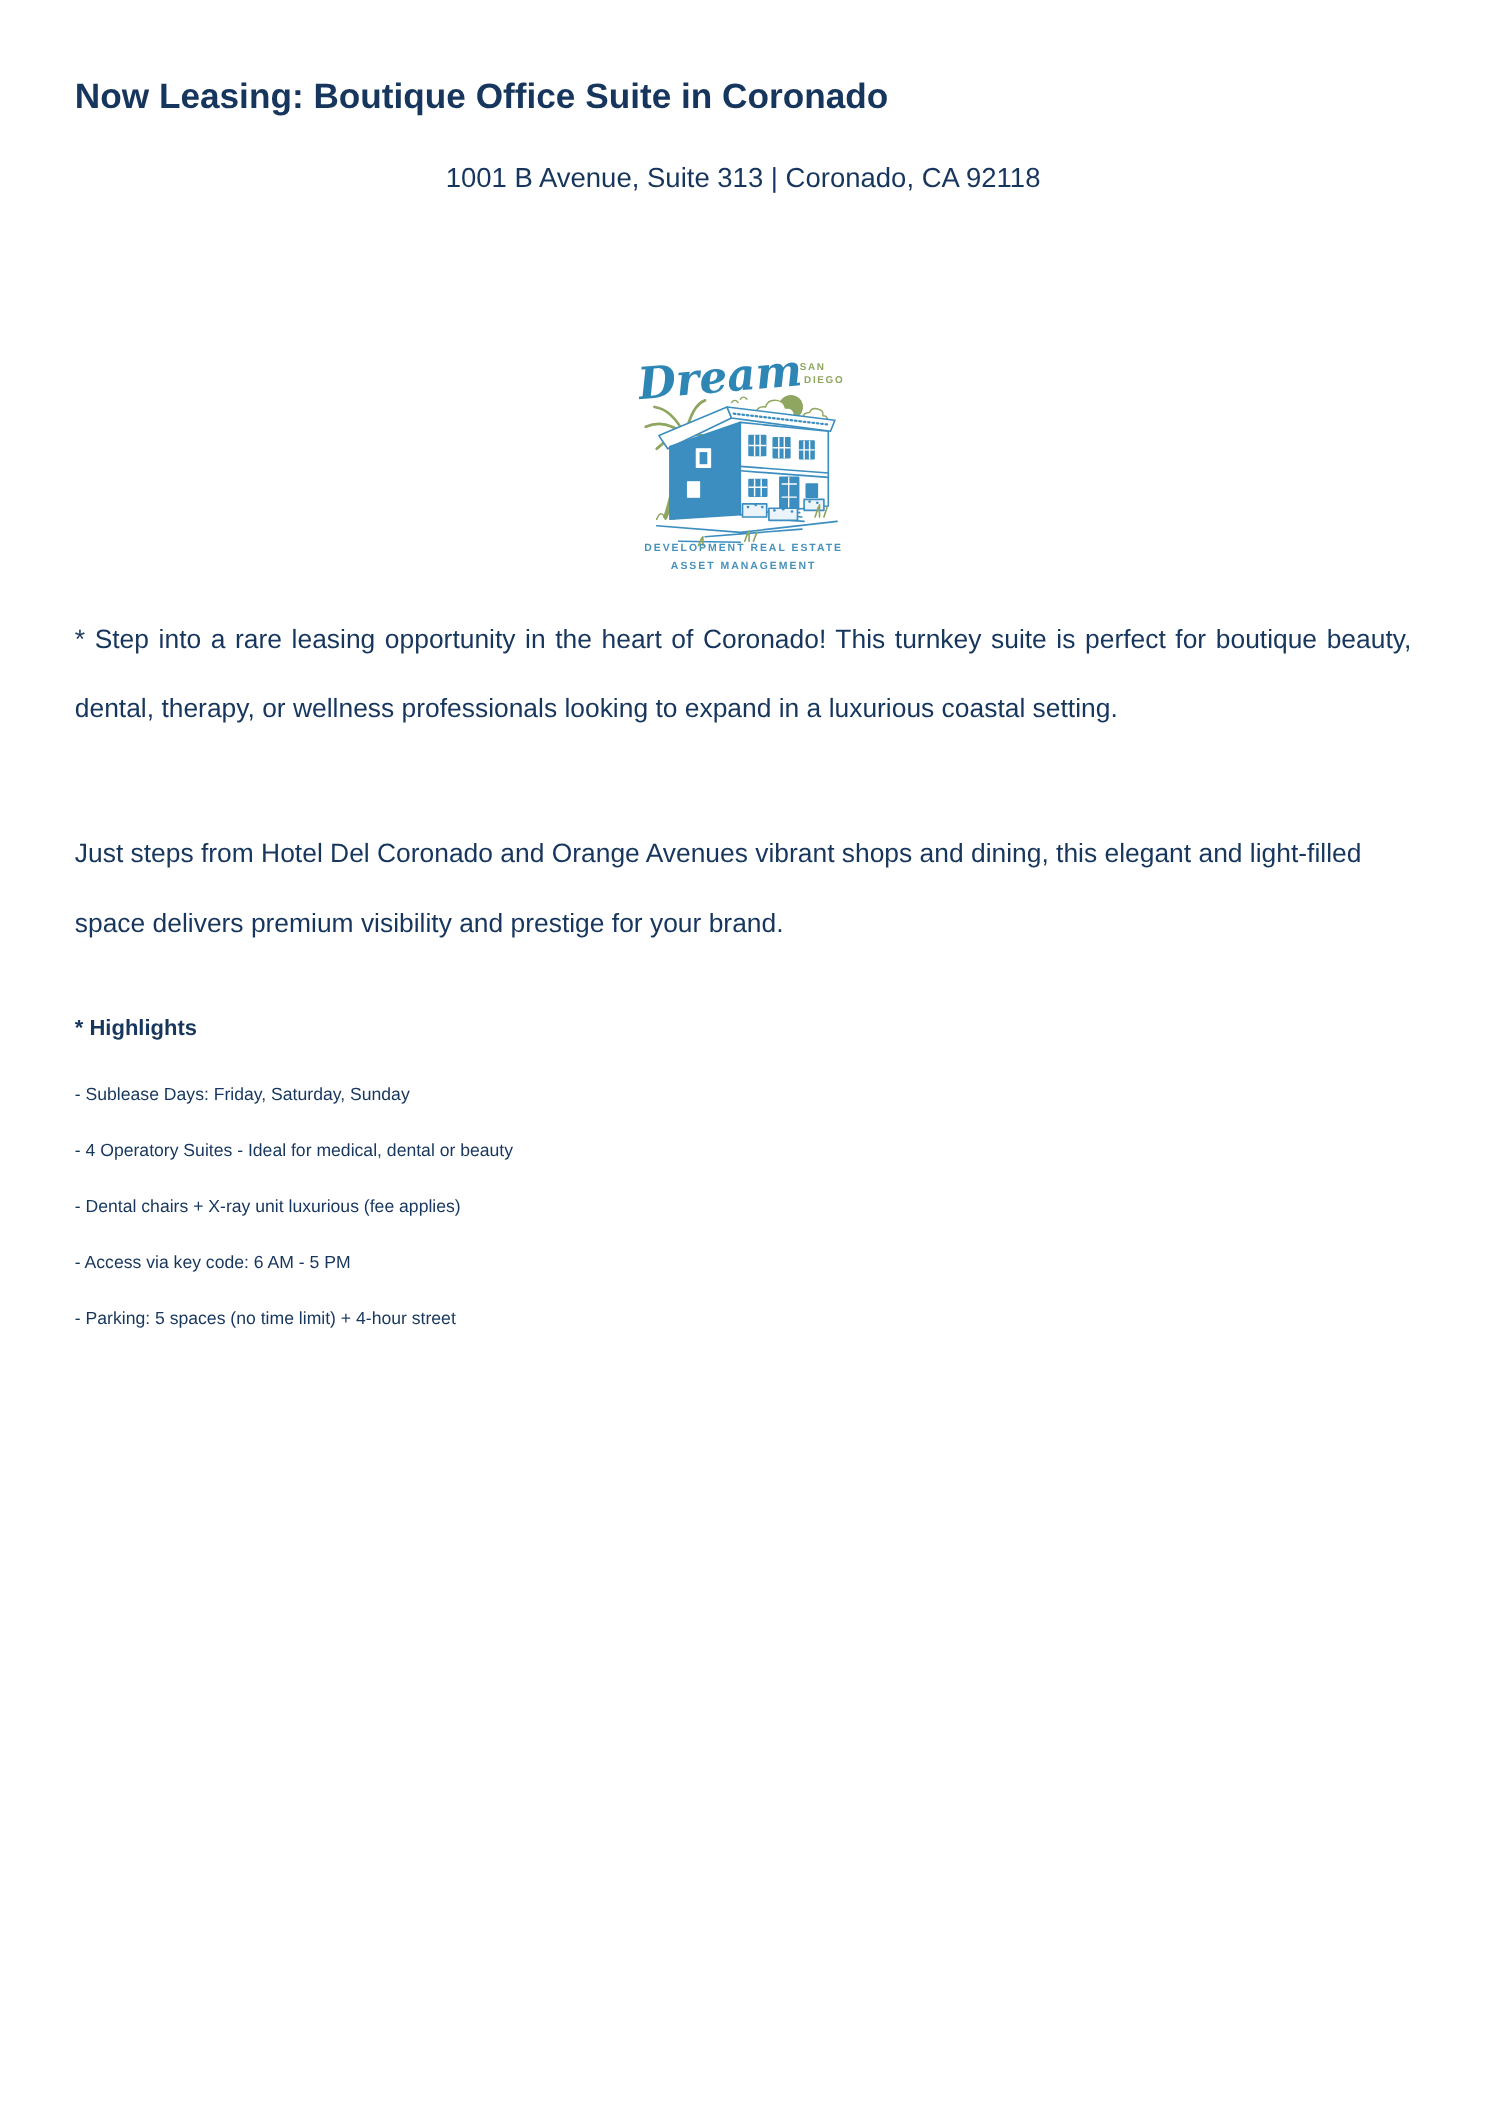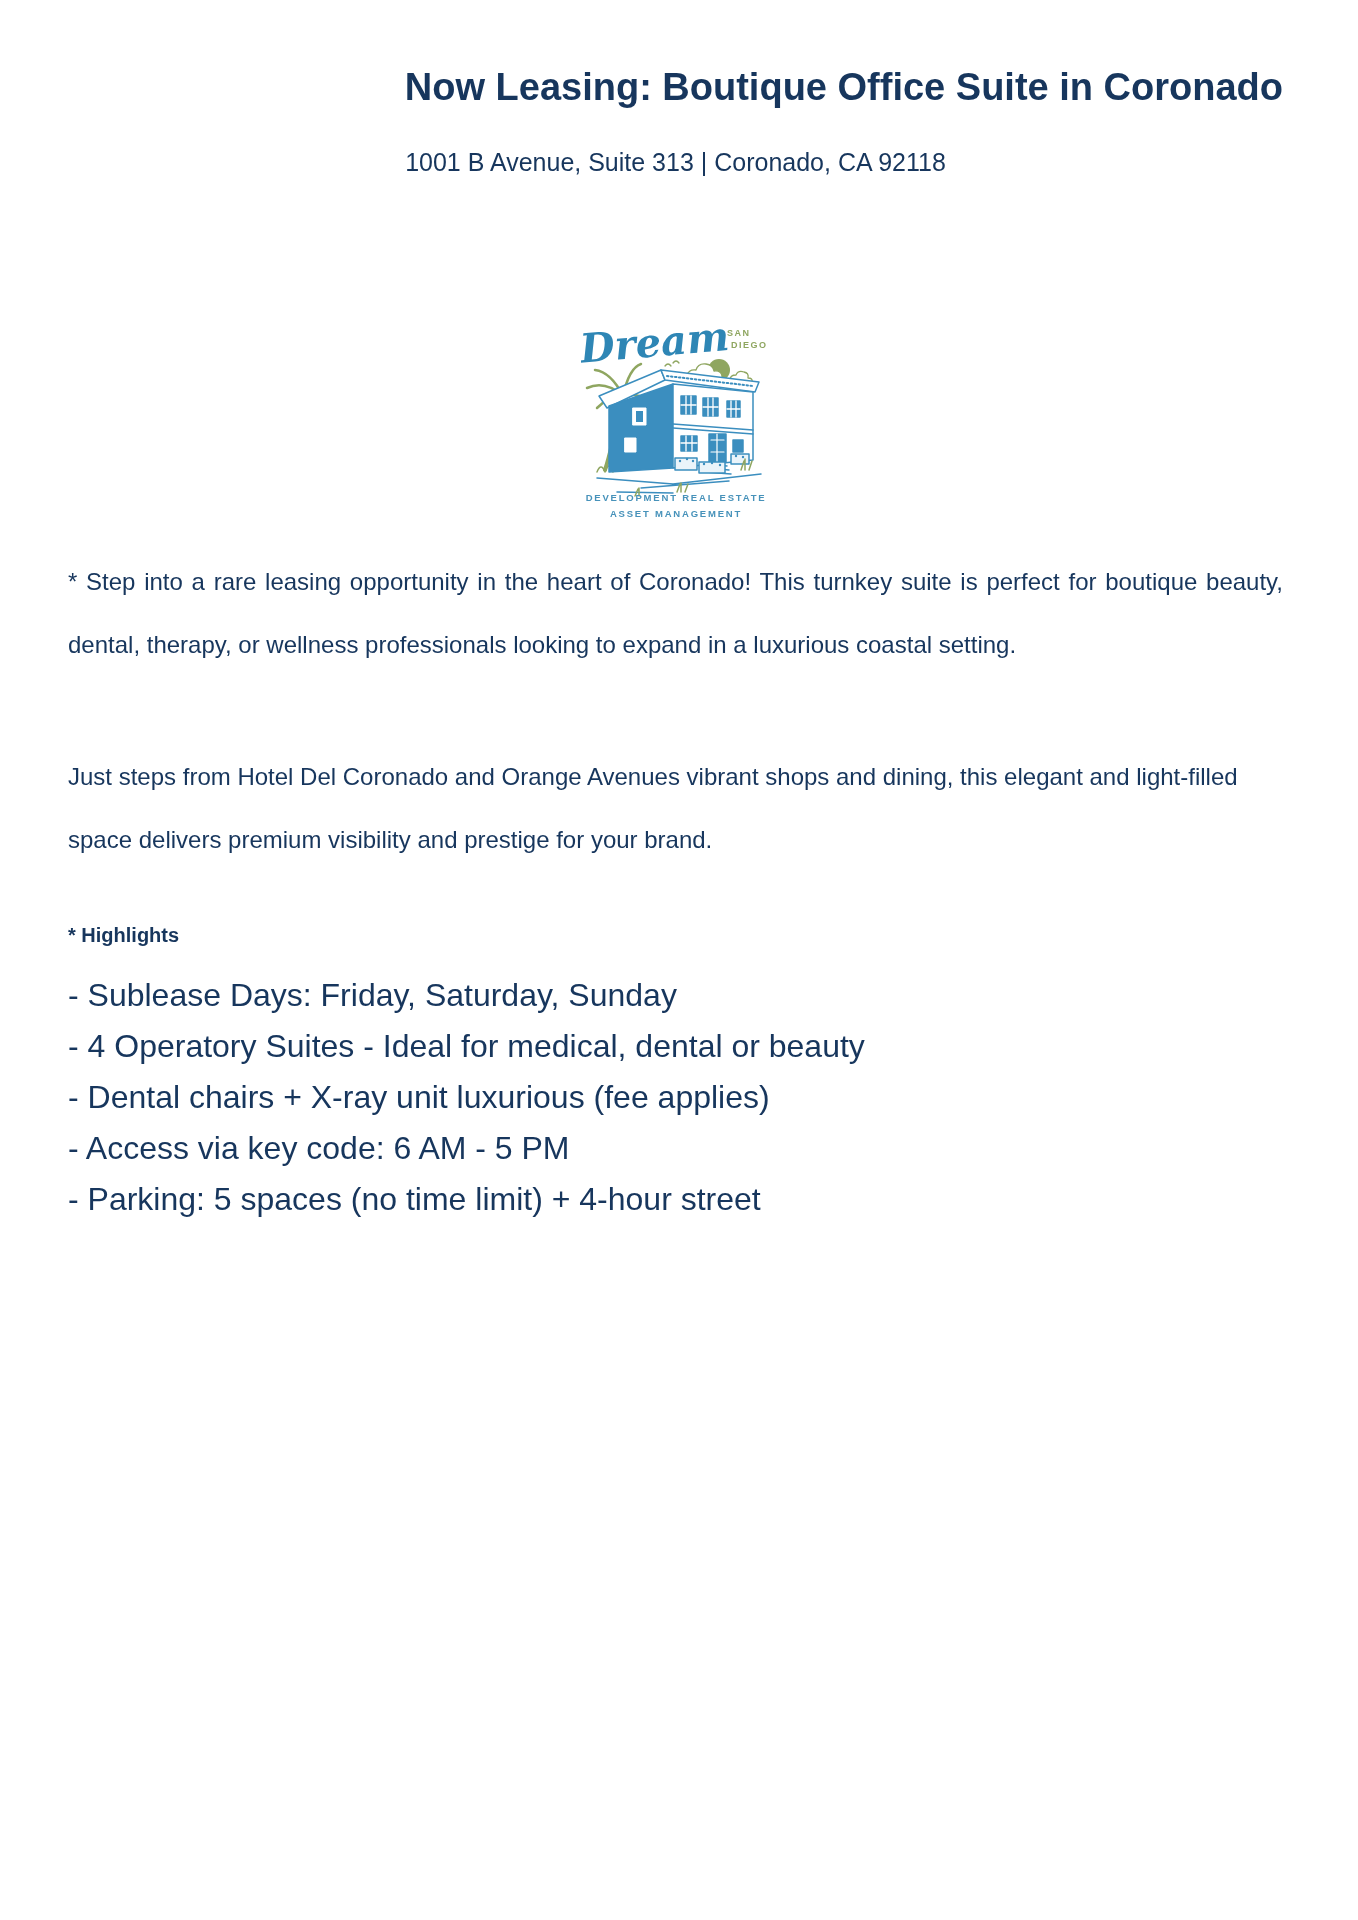--- a/index.html
+++ b/index.html
@@ -10,24 +10,24 @@
     font-family: "Liberation Sans", sans-serif;
     color: #17365D;
     overflow: hidden;
   }
   .content {
     margin-left: 68px;
     margin-right: 75px; 
   }
   .doc-title {
     margin: 62px 0 0 0;
-    font-size: 38px;
+    font-size: 32px;
     line-height: 50px;
     font-weight: bold;
-    text-align: right;
+    text-align: left;
     letter-spacing: 0;
   }
   .doc-subtitle {
     margin-top: 32px;
     font-size: 25px;
     line-height: 36px;
     text-align: center;
   }
   .logo-wrap {
     margin-top: 140px;
@@ -51,21 +51,21 @@
     font-size: 20px;
     line-height: 32px;
     font-weight: bold;
   }
   .highlights-list {
     list-style: none;
     margin: 19px 0 0 0;
     padding: 0;
   }
   .highlights-list li {
-    font-size: 32px;
+    font-size: 16px;
     line-height: 51px;
     white-space: nowrap;
   }
 </style>
 </head>
 <body>
 
 <div class="content">
 
   <h1 class="doc-title">Now Leasing: Boutique Office Suite in Coronado</h1>

